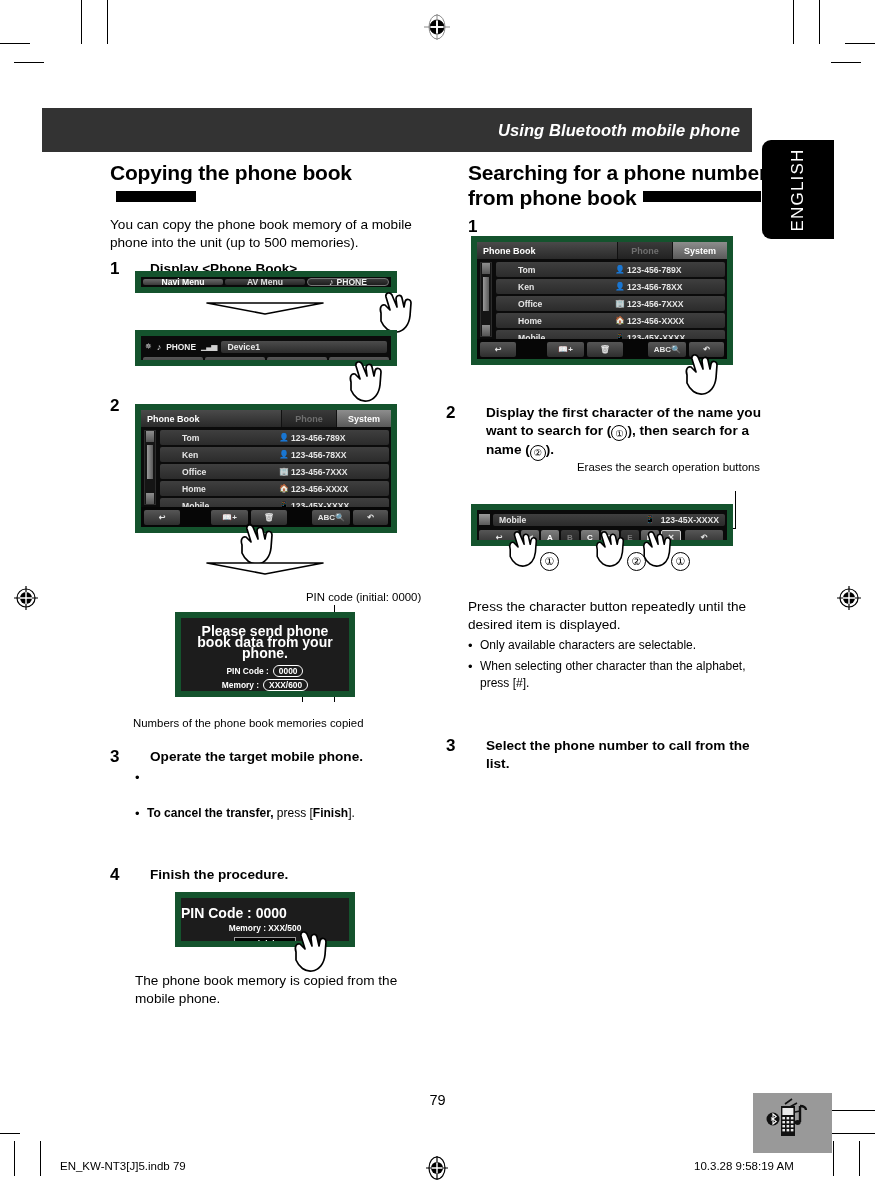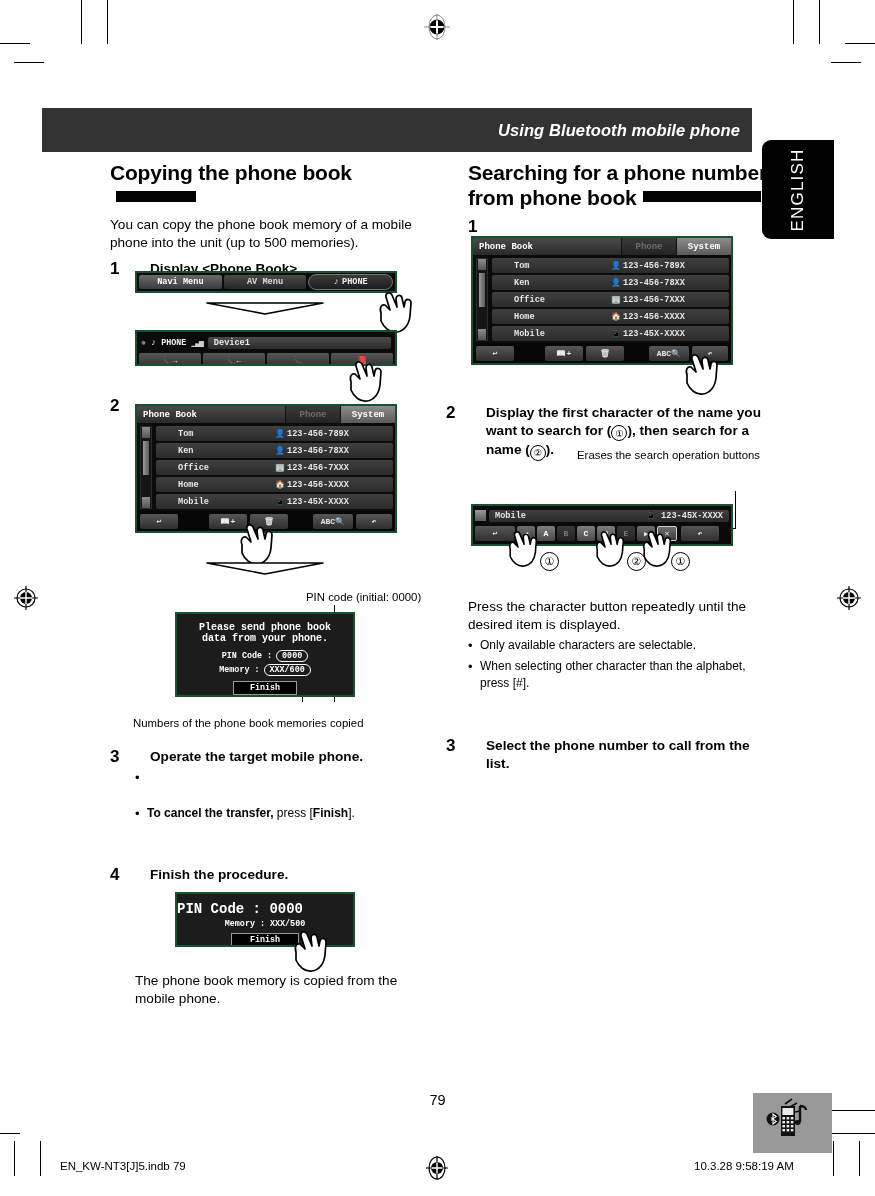--- a/index.html
+++ b/index.html
@@ -53,22 +53,22 @@
   .step .txt{font-size:13.6px;font-weight:bold;line-height:17.5px;margin-left:15px;}
   .sub{display:flex;margin-top:3px;padding-left:25px;}
   .sub .bullet{width:12px;flex:0 0 12px;font-size:13px;line-height:17.5px;}
   .sub .stxt{font-size:12px;line-height:17.5px;}
   .b{font-weight:bold;}
 
   .caption{font-size:11.4px;line-height:14px;}
 
   
   .screen{
-    position:relative;background:#0b0b0b;border:2px solid #14532d;
-    font-family:Liberation Mono, monospace;color:#e8e8e8;
+    position:relative;background:#0b0b0b;border:6px solid #14532d;
+    font-family:Liberation Sans, sans-serif;color:#e8e8e8;
     box-sizing:border-box;overflow:hidden;
   }
   .scr-title{
     height:17px;background:linear-gradient(#4a4a4a,#2a2a2a);
     display:flex;align-items:center;padding-left:6px;
     font-size:9px;font-weight:bold;color:#fff;
   }
   .scr-title .tabs{margin-left:auto;display:flex;height:100%;}
   .scr-title .tab{
     display:flex;align-items:center;justify-content:center;width:54px;
@@ -350,21 +350,21 @@
 </div>
 
 <div class="caption" style="position:absolute;left:306px;top:590px;white-space:nowrap;">PIN code (initial: 0000)</div>
 <div class="lead" style="left:334px;top:605px;width:1.4px;height:46px;"></div>
 <div class="lead" style="left:300px;top:650px;width:35px;height:1.4px;"></div>
 <div class="lead" style="left:334px;top:667px;width:1.4px;height:35px;"></div>
 <div class="lead" style="left:308px;top:667px;width:27px;height:1.4px;"></div>
 <div class="lead" style="left:302px;top:612px;width:1.4px;height:90px;"></div>
 
 <div class="screen" style="position:absolute;left:175px;top:612px;width:180px;height:85px;background:#1c1c1c;">
-  <div style="text-align:center;font-size:10px;font-weight:bold;color:#fff;padding:8px 14px 0 14px;line-height:11px;">Please send phone book data from your phone.</div>
+  <div style="text-align:center;font-size:14px;font-weight:bold;color:#fff;padding:8px 14px 0 14px;line-height:11px;">Please send phone book data from your phone.</div>
   <div style="display:flex;justify-content:center;align-items:center;gap:4px;margin-top:6px;font-size:8.4px;font-weight:bold;color:#fff;">
     <span>PIN Code :</span>
     <span style="border:1.4px solid #fff;border-radius:7px;padding:0 5px;">0000</span>
   </div>
   <div style="display:flex;justify-content:center;align-items:center;gap:4px;margin-top:2px;font-size:8.4px;font-weight:bold;color:#fff;">
     <span>Memory :</span>
     <span style="border:1.4px solid #fff;border-radius:7px;padding:0 5px;">XXX/600</span>
   </div>
   <div style="display:flex;justify-content:center;margin-top:5px;">
     <div style="background:#000;border:1px solid #9a9a9a;padding:1px 16px;font-size:8.4px;font-weight:bold;color:#fff;">
@@ -488,21 +488,21 @@
   <svg viewBox="0 0 46 52">
       <path d="M6 30c-2-6 1-9 4-8l5 5-4-13c-1-4 4-6 6-2l5 12-1-8c0-4 5-5 6-1l2 9 1-5c1-4 6-3 6 1l-1 13c-1 9-6 15-13 16-7 1-13-4-16-11z" fill="#fff" stroke="#000" stroke-width="1.7" stroke-linejoin="round"></path>
     </svg>
 </div>
 
 <div class="step" style="position:absolute;left:446px;top:404px;width:320px;margin:0;">
   <div class="num">2</div>
   <div class="txt"><span>Display the first character of the name you want to search for (</span><span class="cnum">①</span><span>), then search for a name (</span><span class="cnum">②</span><span>).</span></div>
 </div>
 
-<div class="caption" style="position:absolute;left:577px;top:448px;white-space:nowrap;">Erases the search operation buttons</div>
+<div class="caption" style="position:absolute;left:577px;top:460px;white-space:nowrap;">Erases the search operation buttons</div>
 <div class="lead" style="left:735px;top:491px;width:1.4px;height:38px;"></div>
 <div class="lead" style="left:681px;top:528px;width:55px;height:1.4px;"></div>
 
 <div class="screen" style="position:absolute;left:471px;top:504px;width:262px;height:42px;background:#0a0a0a;">
   <div style="display:flex;align-items:center;height:15px;margin:2px;gap:3px;">
     <span style="width:11px;height:11px;background:linear-gradient(#9a9a9a,#5a5a5a);display:inline-block;"></span>
     <span style="flex:1;background:linear-gradient(#3f3f3f,#2b2b2b);border-radius:2px;font-size:8.6px;font-weight:bold;color:#e6e6e6;padding:1px 6px;display:flex;align-items:center;">
       <span>Mobile</span>
       <span style="margin-left:auto;display:flex;align-items:center;gap:5px;">
         <span style="font-size:8px;">📱</span>

